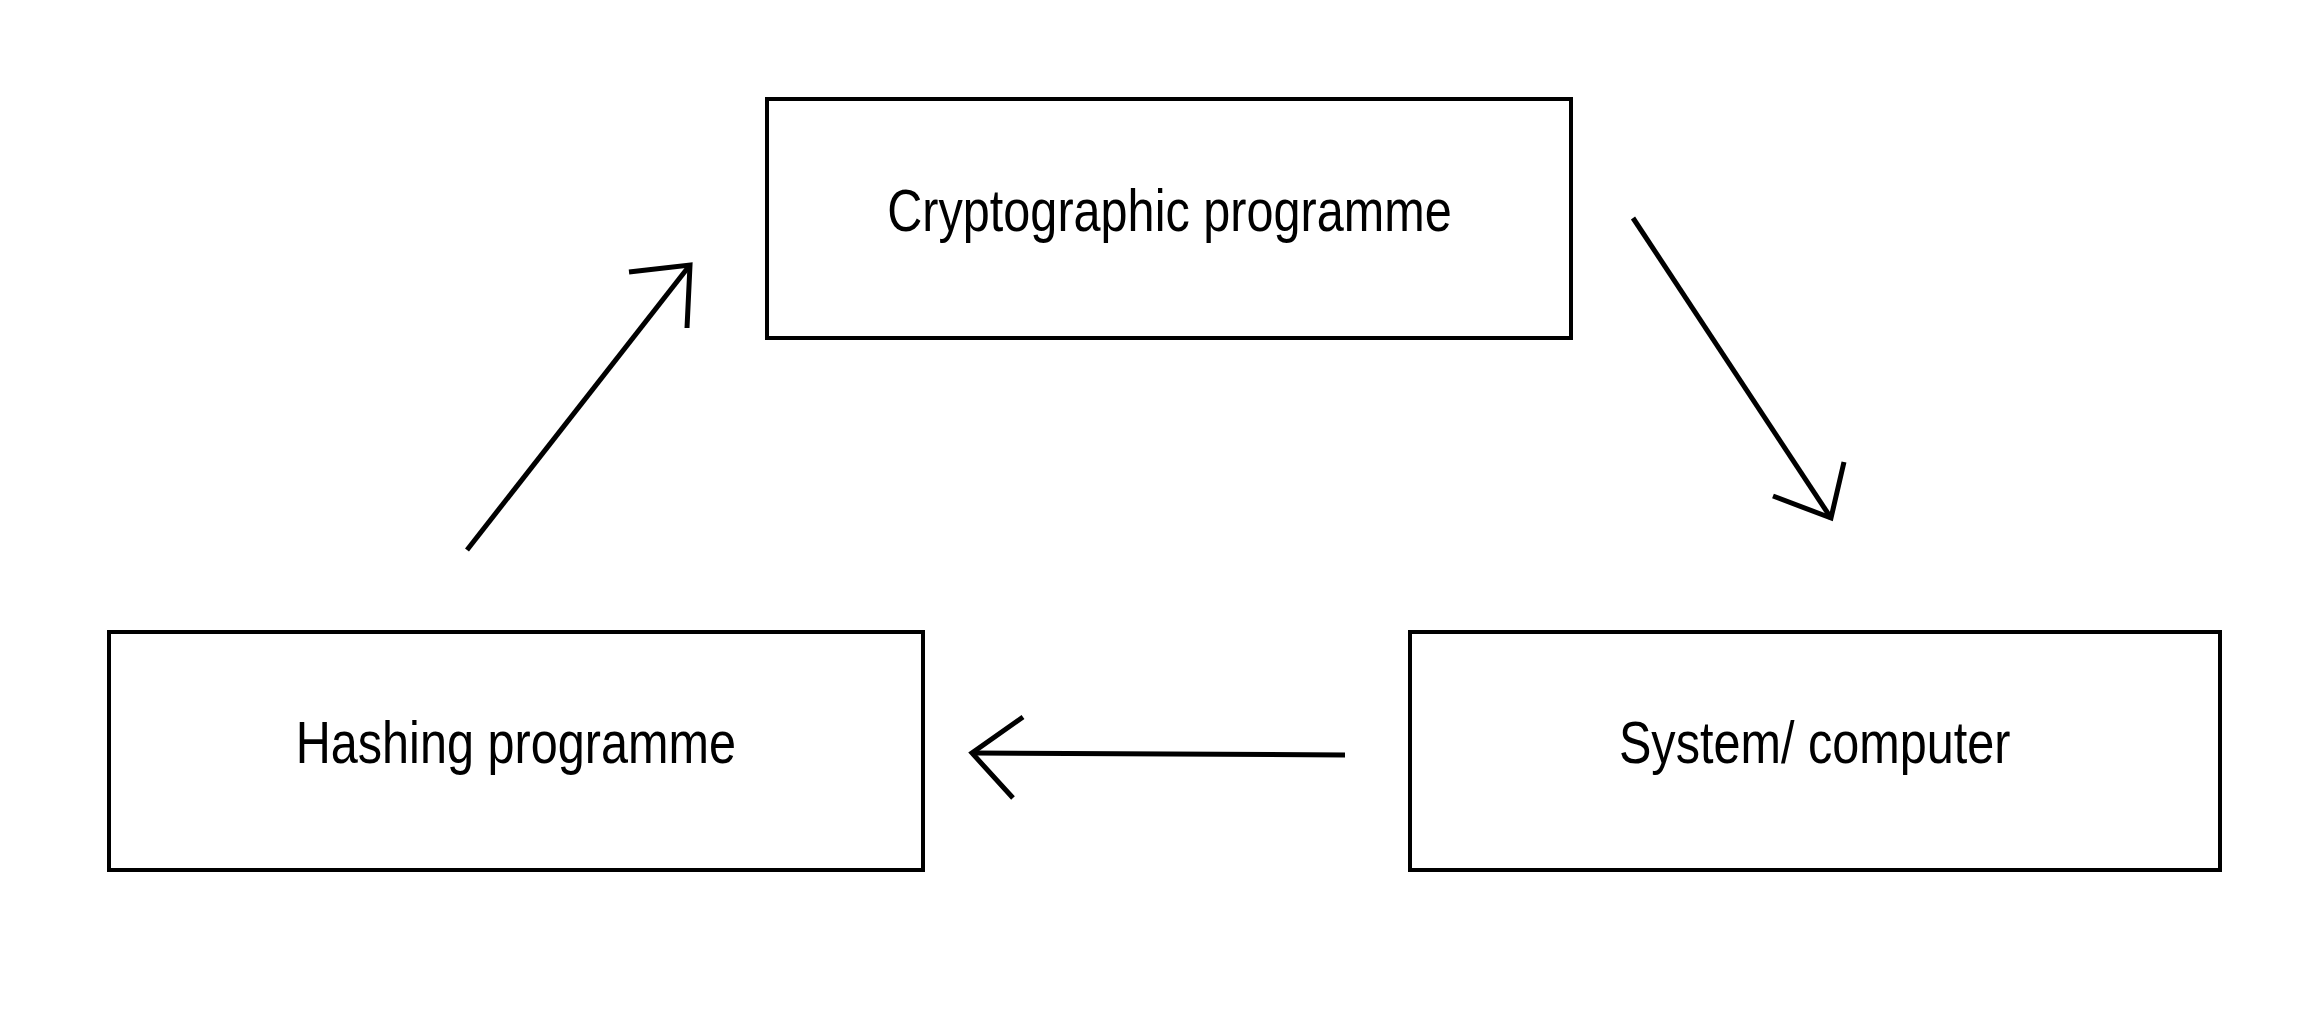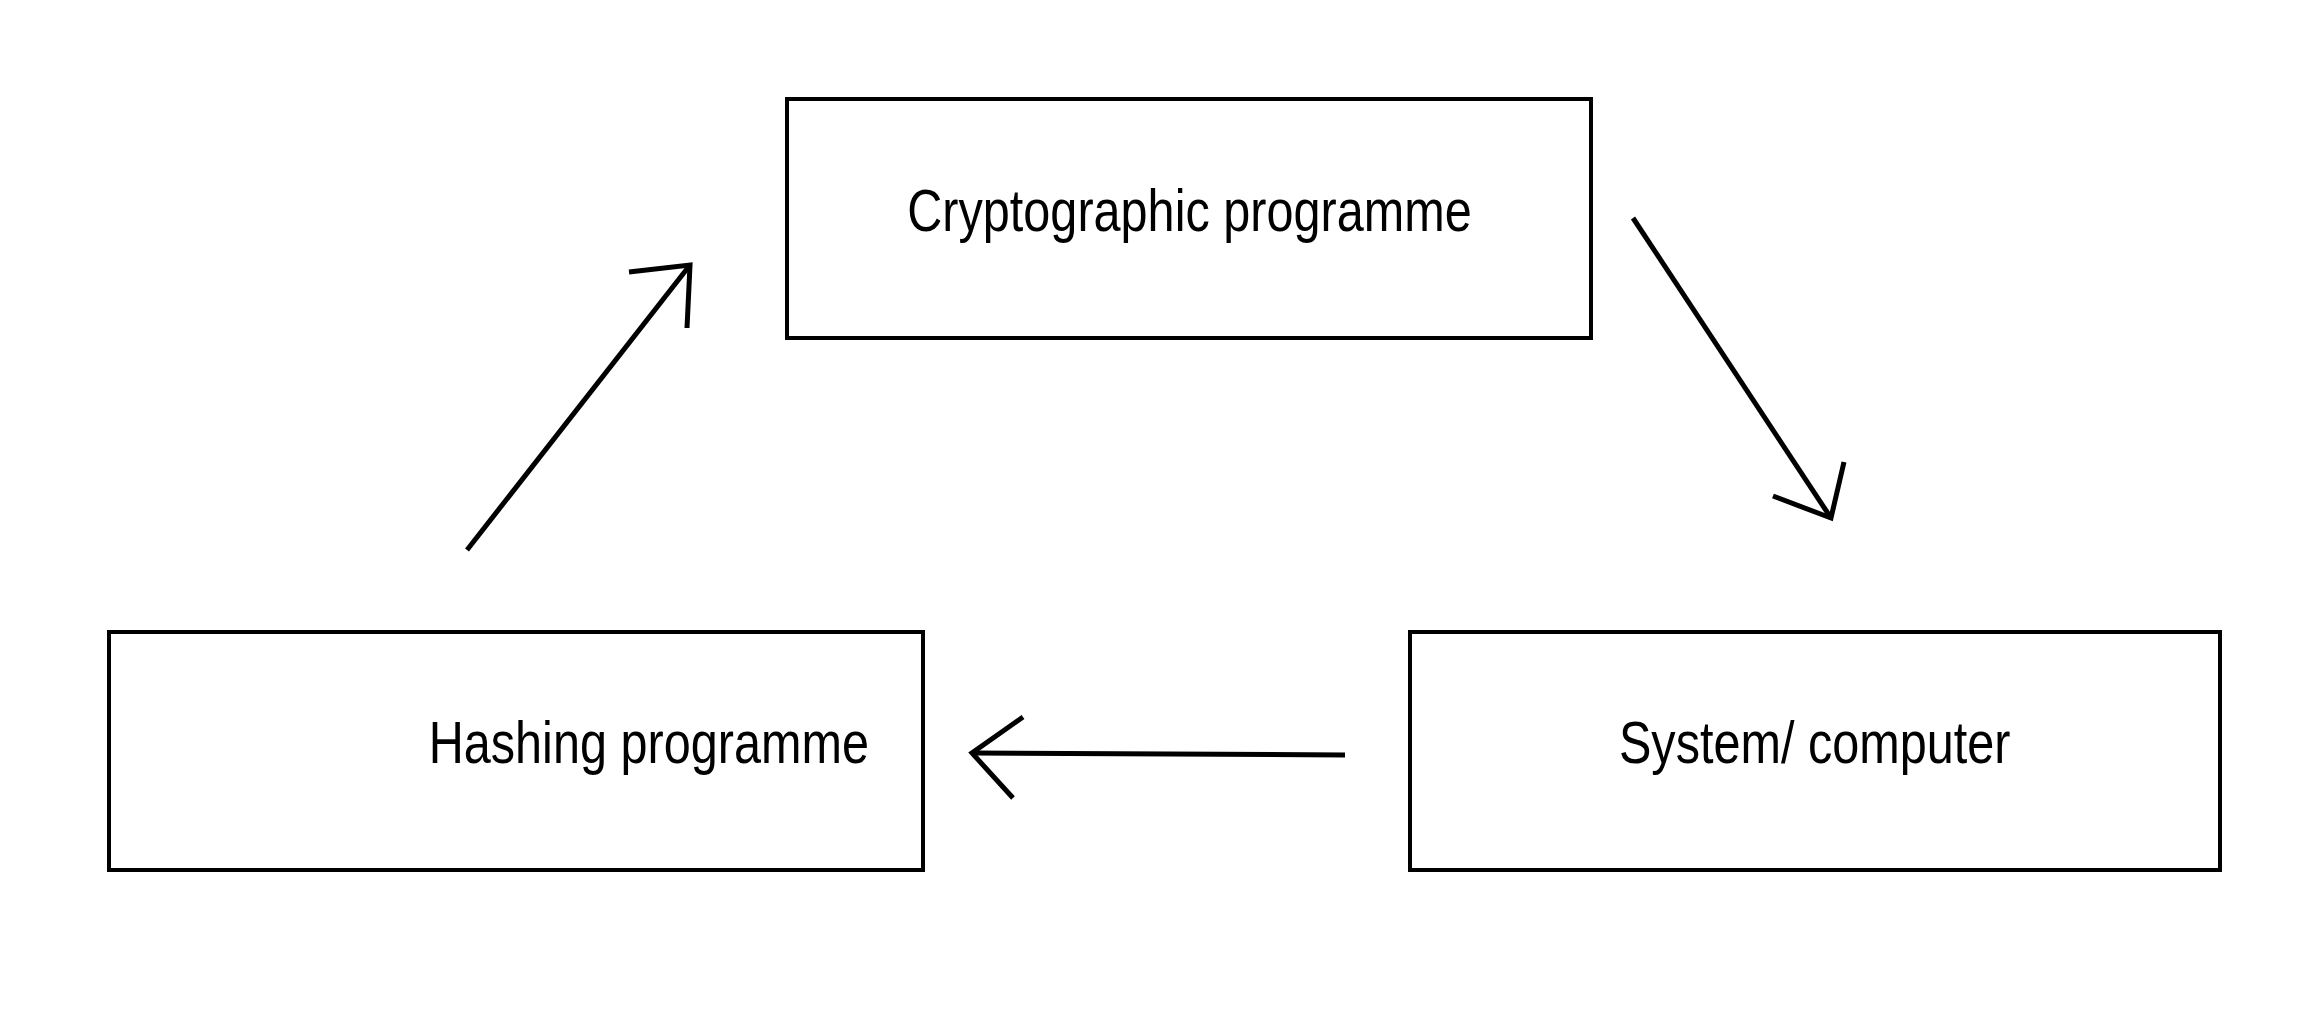--- a/index.html
+++ b/index.html
@@ -40,22 +40,22 @@
     display:inline-block;
     font-size:60px;
     line-height:1;
     color:var(--stroke);
     white-space:nowrap;
     transform:scaleX(0.81);
     transform-origin:center;
     position:relative;
     top:-8px;
   }
-  .node-crypto{left:785px; top:97px;  width:808px; height:243px;}
-  .node-hashing{left:107px; top:630px; width:818px; height:242px;justify-content:flex-end;}
+  .node-crypto{left:765px; top:97px;  width:808px; height:243px;}
+  .node-hashing{left:107px; top:630px; width:818px; height:242px;}
   .node-system{left:1388px;top:630px; width:814px; height:242px;margin-left:20px;}
 </style>
 </head>
 <body>
 
 <div class="canvas">
 
   <svg class="arrow-layer" viewBox="0 0 2321 1009" xmlns="http://www.w3.org/2000/svg">
 
     <g>

